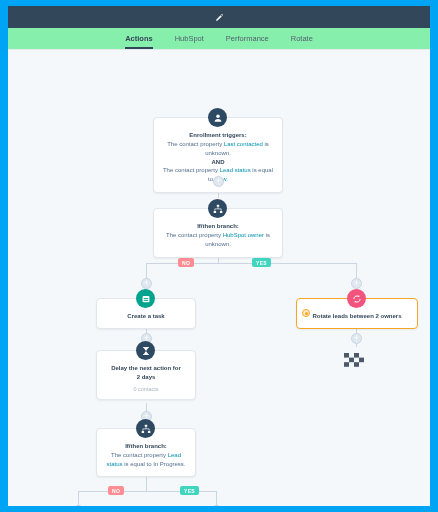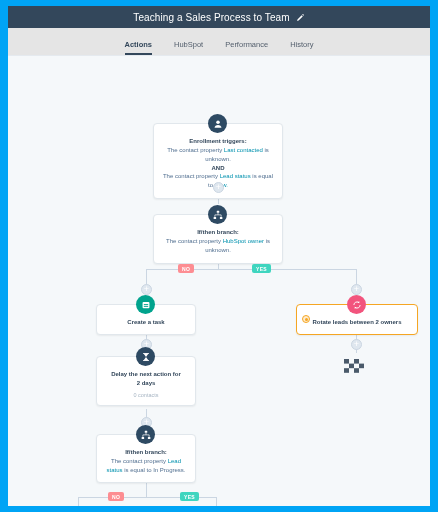--- a/index.html
+++ b/index.html
@@ -19,21 +19,21 @@
   .titlebar {
     height: 22px; background: #33475b;
     display: flex; align-items: center; justify-content: center;
     gap: 6px;
   }
   .titlebar .title {
     color: #ffffff; font-size: 10px; letter-spacing: .1px;
   }
   .pencil-icon { width: 9px; height: 9px; display: block; }
   .tabs {
-    height: 28px; background: #e5e5e5;
+    height: 22px; background: #86efac;
     display: flex; align-items: flex-end; justify-content: center;
     gap: 22px; border-bottom: 1px solid #e5eaef;
   }
   .tab {
     font-size: 7.5px; color: #55606e; padding-bottom: 4px;
     border-bottom: 2px solid transparent; cursor: pointer;
   }
   .tab.active { color: #33475b; font-weight: bold; border-bottom-color: #33475b; }
 
   
@@ -94,33 +94,32 @@
 
   
   .flag { position: absolute; z-index: 3; }
 </style>
 </head>
 <body>
 
 <div class="frame">
 
   <div class="titlebar">
-    <span class="title">Teaching a Sales Process to Team</span>
     <span>
       <svg class="pencil-icon" viewBox="0 0 16 16">
         <path d="M12.3 1.7l2 2-1.4 1.4-2-2zM10 4l2 2-7.4 7.4-2.6.6.6-2.6z" fill="#ffffff"></path>
       </svg>
     </span>
   </div>
 
   <div class="tabs">
     <div class="tab active">Actions</div>
     <div class="tab">HubSpot</div>
     <div class="tab">Performance</div>
-    <div class="tab">History</div>
+    <div class="tab">Rotate</div>
   </div>
 
   <div class="canvas">
 
     <div class="vline" style="left:210px; top:118px; height:30px;"></div>
 
     <div class="vline" style="left:210px; top:195px; height:18px;"></div>
     <div class="hline" style="left:138px; top:213px; width:210px;"></div>
     <div class="vline" style="left:138px; top:213px; height:22px;"></div>
     <div class="vline" style="left:348px; top:213px; height:22px;"></div>

